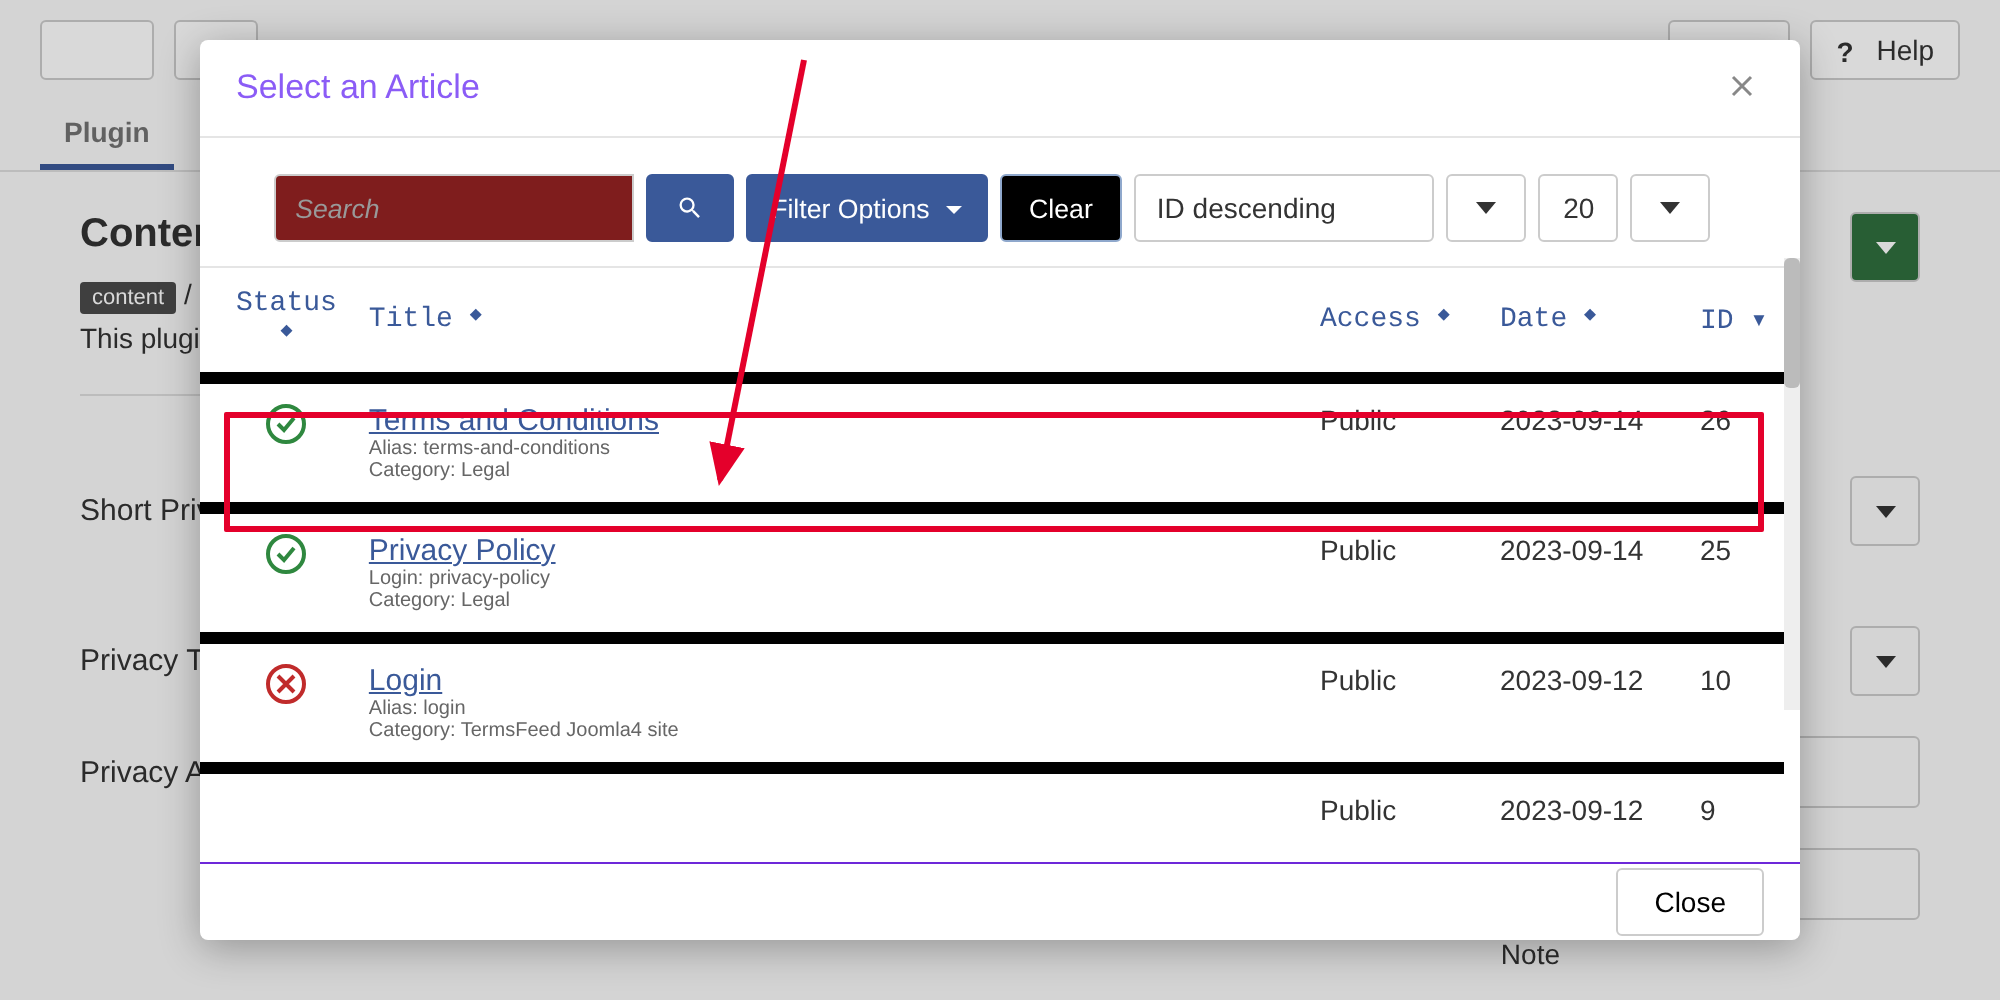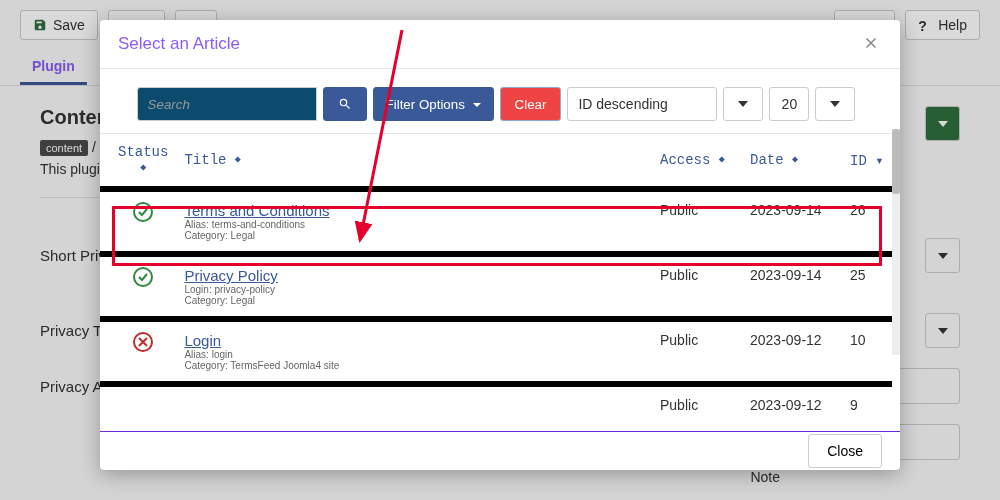--- a/index.html
+++ b/index.html
@@ -6,21 +6,21 @@
   body { font-family: -apple-system, BlinkMacSystemFont, "Segoe UI", Arial, sans-serif; font-size: 14px; color: #333; background: #fff; width: 1000px; height: 500px; overflow: hidden; position: relative; }
 
   
   .bg-page { position: absolute; inset: 0; background: #f9f9f9; }
   .bg-toolbar { display: flex; gap: 10px; padding: 10px 20px; }
   .bg-btn { background: #fff; border: 1px solid #ccc; border-radius: 3px; padding: 6px 12px; display: inline-flex; align-items: center; gap: 6px; font-size: 14px; }
   .bg-btn.right { margin-left: auto; }
   .bg-save-icon { width: 14px; height: 14px; fill: #2f6f3e; }
   .bg-help-icon { width: 14px; height: 14px; fill: #132f53; font-weight: bold; }
   .bg-tabs { border-bottom: 1px solid #ddd; padding: 0 20px; }
-  .bg-tab { display: inline-block; padding: 8px 12px; font-weight: bold; color: #8b5cf6; border-bottom: 3px solid #3b5999; }
+  .bg-tab { display: inline-block; padding: 8px 12px; font-weight: bold; color: #737373; border-bottom: 3px solid #3b5999; }
   .bg-content { padding: 20px 40px; }
   .bg-heading { font-size: 20px; font-weight: bold; margin-bottom: 10px; }
   .bg-chips { margin-bottom: 6px; }
   .bg-chip { background: #4a4a4a; color: #fff; font-size: 11px; padding: 2px 6px; border-radius: 2px; }
   .bg-desc { font-size: 14px; margin-bottom: 20px; border-bottom: 1px solid #ddd; padding-bottom: 20px; }
   .bg-field { margin: 20px 0; display: flex; align-items: center; justify-content: space-between; }
   .bg-label { font-size: 15px; }
   .bg-dd { width: 35px; height: 35px; border: 1px solid #ccc; border-radius: 3px; display: flex; align-items: center; justify-content: center; }
   .bg-dd.dark { background: #2f6f3e; color: #fff; }
   .bg-input { border: 1px solid #ccc; border-radius: 3px; height: 36px; width: 300px; }
@@ -30,25 +30,25 @@
 
   
   .modal { position: absolute; top: 20px; left: 100px; width: 800px; height: 450px; background: #fff; border-radius: 4px; box-shadow: 0 4px 20px rgba(0,0,0,0.3); display: flex; flex-direction: column; }
   .modal-header { padding: 14px 18px; border-bottom: 1px solid #e5e5e5; display: flex; justify-content: space-between; align-items: center; }
   .modal-title { font-size: 17px; color: #8b5cf6; }
   .modal-close { cursor: pointer; width: 20px; height: 20px; color: #888; }
 
   .modal-body { flex: 1; overflow: hidden; position: relative; padding-right: 8px; }
 
   .filter-bar { display: flex; gap: 6px; justify-content: center; flex-wrap: wrap; padding: 18px 18px 12px 18px; }
-  .search-input { border: 1px solid #ccc; border-radius: 3px 0 0 3px; padding: 8px 10px; width: 180px; color: #999; font-style: italic; background: #0c4a6e; }
+  .search-input { border: 1px solid #ccc; border-radius: 3px 0 0 3px; padding: 8px 10px; width: 180px; color: #999; font-style: italic; background: #7f1d1d; }
   .search-input::placeholder { color: #999; font-style: italic; }
   .search-btn { background: #3a5999; border: 1px solid #3a5999; color: #fff; padding: 8px 14px; border-radius: 3px; display:flex; align-items:center; }
   .filter-btn { background: #3a5999; border: 1px solid #3a5999; color: #fff; padding: 8px 12px; border-radius: 3px; }
-  .clear-btn { background: #ef4444; border: 1px solid #8fa8cc; color: #fff; padding: 8px 14px; border-radius: 3px; }
+  .clear-btn { background: #000000; border: 1px solid #8fa8cc; color: #fff; padding: 8px 14px; border-radius: 3px; }
   .order-select { border: 1px solid #ccc; border-radius: 3px; padding: 8px 10px; width: 150px; display:flex; align-items:center; }
   .dd-btn { border: 1px solid #ccc; border-radius: 3px; padding: 8px 10px; width: 40px; display:flex; align-items:center; justify-content:center; }
   .limit-select { border: 1px solid #ccc; border-radius: 3px; padding: 8px 0; width: 40px; display:flex; align-items:center; justify-content:center; }
 
   .table-wrap { overflow-y: auto; height: 300px; border-top: 1px solid #e5e5e5; }
   table { width: 100%; border-collapse: collapse; }
   thead th { text-align: left; padding: 10px 8px; color: #3a5999; font-weight: normal; font-size: 14px; font-family: Liberation Mono, monospace; }
   tbody tr { border-top: 6px solid #000000; }
   tbody td { padding: 10px 8px; vertical-align: top; font-size: 14px; }
   .status-cell { width: 50px; text-align: center; padding-left: 18px; }
@@ -72,26 +72,20 @@
 
   
   .fake-scrollbar { position:absolute; right:0; top:60px; bottom:60px; width:8px; background:#eee; }
   .fake-scroll-thumb { position:absolute; right:0; top:0; width:8px; height:65px; background:#bbb; border-radius:3px; }
 </style>
 </head>
 <body>
 
 <div class="bg-page">
   <div class="bg-toolbar">
-    <div class="bg-btn">
-      <svg class="bg-save-icon" viewBox="0 0 24 24">
-          <path d="M17 3H5a2 2 0 0 0-2 2v14a2 2 0 0 0 2 2h14a2 2 0 0 0 2-2V7l-4-4zM12 19a3 3 0 1 1 0-6 3 3 0 0 1 0 6zm3-10H6V6h9v3z"></path>
-        </svg>
-      <span>Save</span>
-    </div>
     <div class="bg-btn" style="color:#bbb;">&nbsp;&nbsp;&nbsp;&nbsp;&nbsp;&nbsp;&nbsp;&nbsp;</div>
     <div class="bg-btn" style="color:#bbb;">&nbsp;&nbsp;&nbsp;&nbsp;</div>
     <div class="bg-btn right" style="visibility:hidden;"></div>
     <div class="bg-btn" style="color:#bbb; margin-left:auto;">&nbsp;&nbsp;&nbsp;&nbsp;&nbsp;&nbsp;&nbsp;&nbsp;&nbsp;</div>
     <div class="bg-btn">
       <span class="bg-help-icon" style="font-weight:bold;">?</span>
       <span>Help</span>
     </div>
   </div>
   <div class="bg-tabs">

